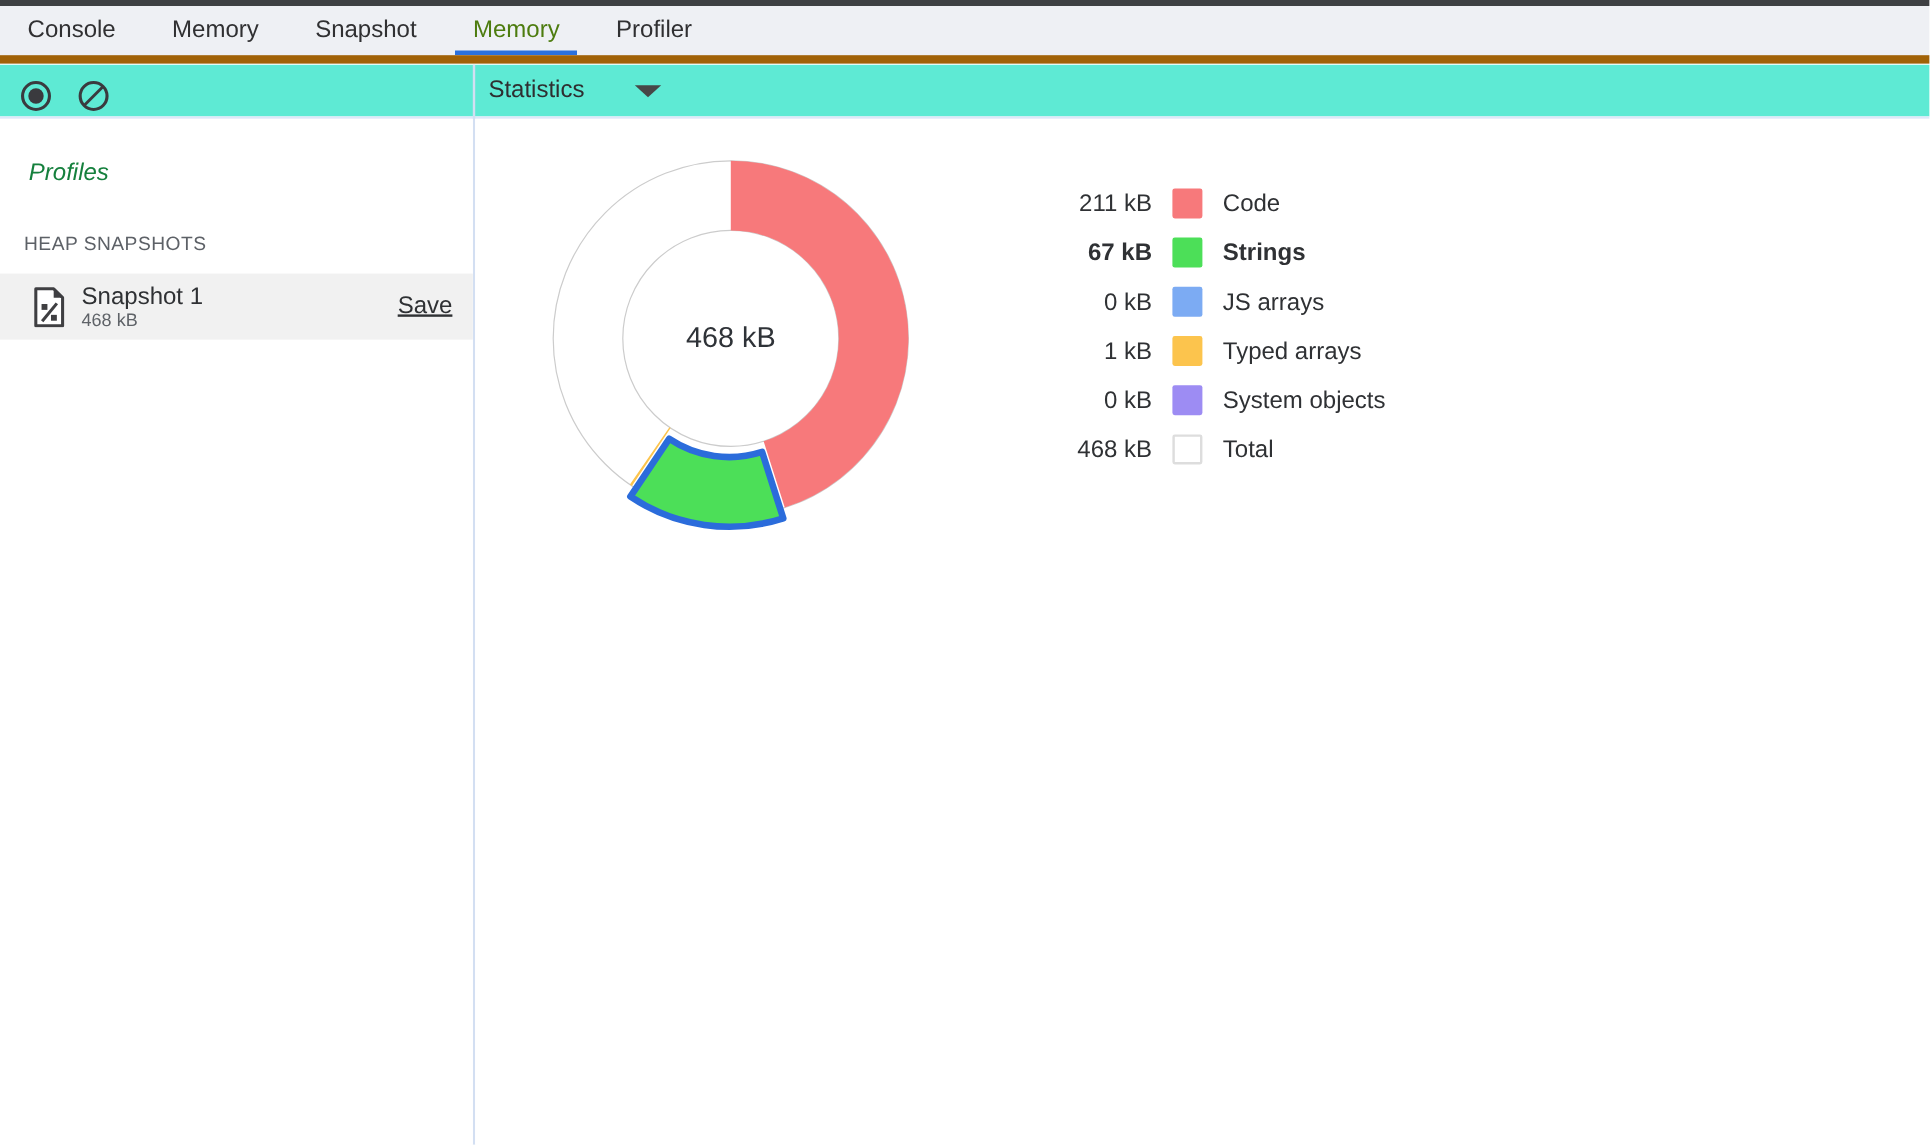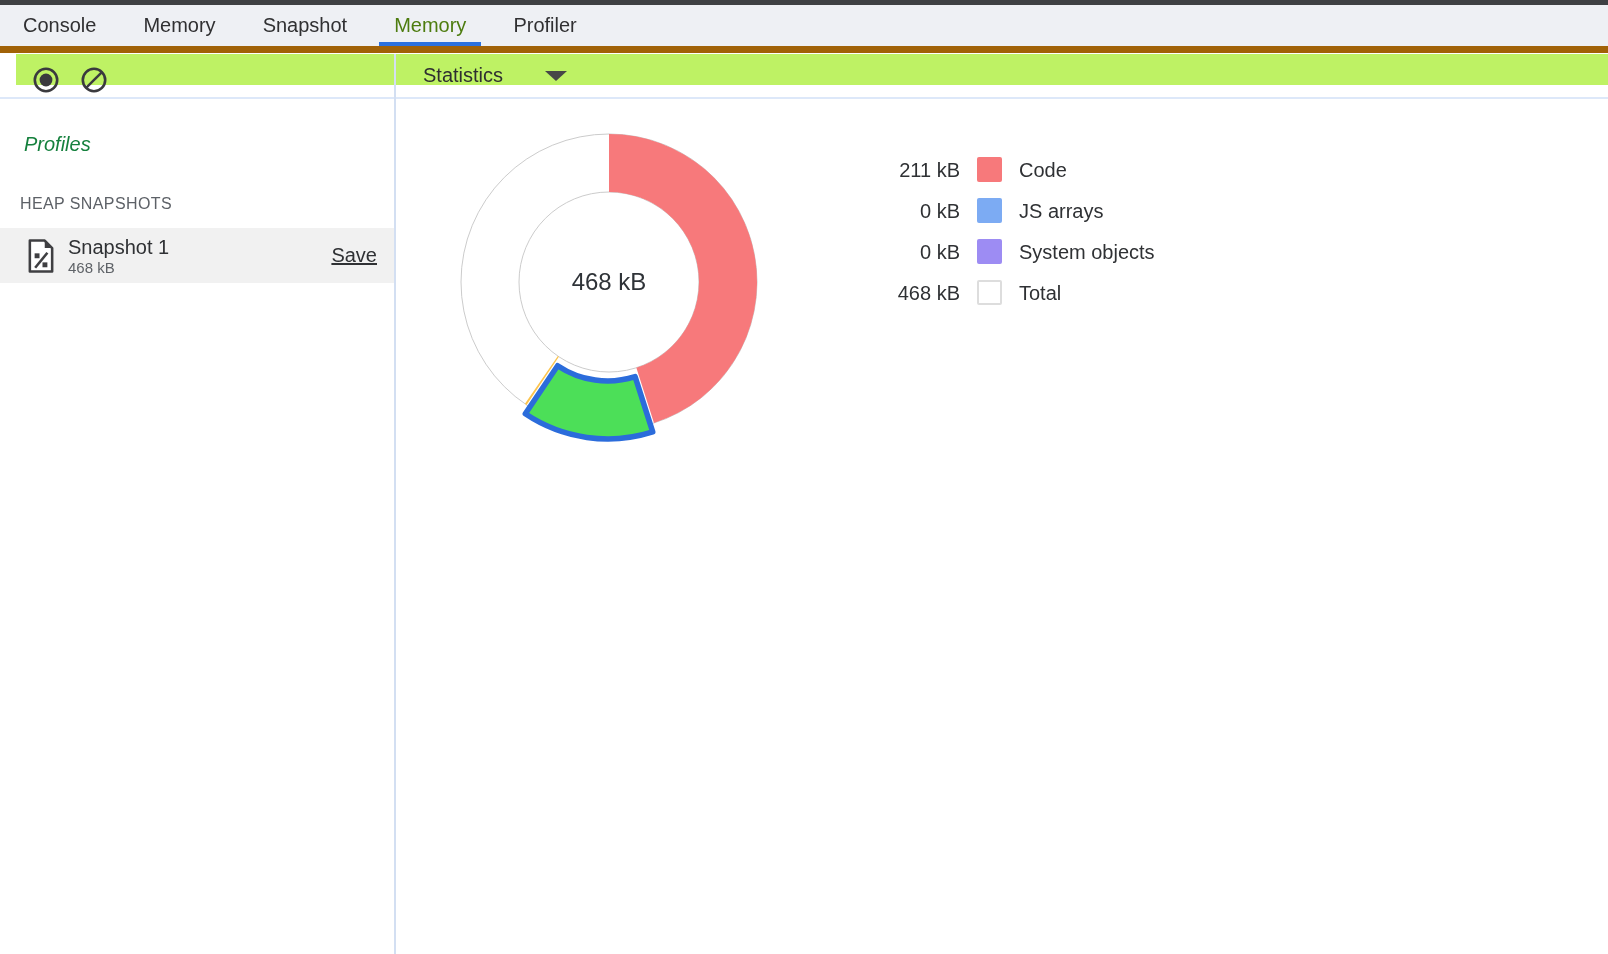--- a/index.html
+++ b/index.html
@@ -13,21 +13,21 @@
   
   .tab-bar{
     position:absolute;top:5px;left:0;right:0;height:48px;background:#eef0f4;
     border-bottom:7px solid #a16207;display:flex;align-items:stretch;
     padding-left:8px;box-sizing:border-box;
   }
   .tab{display:flex;align-items:center;padding:0 15px;margin-right:17px;
     font-size:20px;color:#303032;cursor:default;white-space:nowrap;}
   .tab.active{color:#4d7c0f;box-shadow:inset 0 -4px 0 0 #2b71de;justify-content:flex-end;}
   
-  .toolbar{position:absolute;top:54px;left:16px;right:0;height:31px;background:#bef264;}
+  .toolbar{position:absolute;top:54px;left:0;right:0;height:43px;background:#5eead4;}
   .toolbar-border{position:absolute;top:97px;left:0;right:0;height:2px;background:#dde8f9;}
   .icon-btn{position:absolute;top:12px;width:28px;height:28px;cursor:pointer;}
   .icon-btn svg{display:block;}
   #record-btn{left:16px;}
   #clear-btn{left:64px;}
   .stats{position:absolute;left:407px;top:0;height:43px;display:flex;align-items:center;
     font-size:20px;color:#2e2e30;cursor:pointer;}
   .caret{margin-left:42px;width:0;height:0;border-left:11px solid transparent;
     border-right:11px solid transparent;border-top:10px solid #474747;}
   
@@ -129,24 +129,34 @@
         <path d="M204.98 301.00 A148 148 0 0 1 77.57 282.92 L109.87 234.75 A90 90 0 0 0 187.35 245.74 Z" fill="#4cdf58" transform="translate(-1.26,8.91)" stroke="#2b6cdb" stroke-width="5.5" stroke-linejoin="round"></path>
       </svg>
     <div class="center-label">468 kB</div>
   </div>
   <div class="legend">
     <div class="legend-row">
       <span class="legend-value">211 kB</span>
       <span class="swatch" style="background: rgb(247, 121, 123);"></span>
       <span class="legend-label">Code</span>
     </div>
+    <div class="legend-row bold">
+      <span class="legend-value">67 kB</span>
+      <span class="swatch" style="background: rgb(76, 223, 88);"></span>
+      <span class="legend-label">Strings</span>
+    </div>
     <div class="legend-row">
       <span class="legend-value">0 kB</span>
       <span class="swatch" style="background: rgb(124, 171, 243);"></span>
       <span class="legend-label">JS arrays</span>
+    </div>
+    <div class="legend-row">
+      <span class="legend-value">1 kB</span>
+      <span class="swatch" style="background: rgb(252, 196, 77);"></span>
+      <span class="legend-label">Typed arrays</span>
     </div>
     <div class="legend-row">
       <span class="legend-value">0 kB</span>
       <span class="swatch" style="background: rgb(157, 140, 243);"></span>
       <span class="legend-label">System objects</span>
     </div>
     <div class="legend-row">
       <span class="legend-value">468 kB</span>
       <span class="swatch" style="background: rgb(255, 255, 255); border: 2px solid rgb(221, 221, 221);"></span>
       <span class="legend-label">Total</span>

